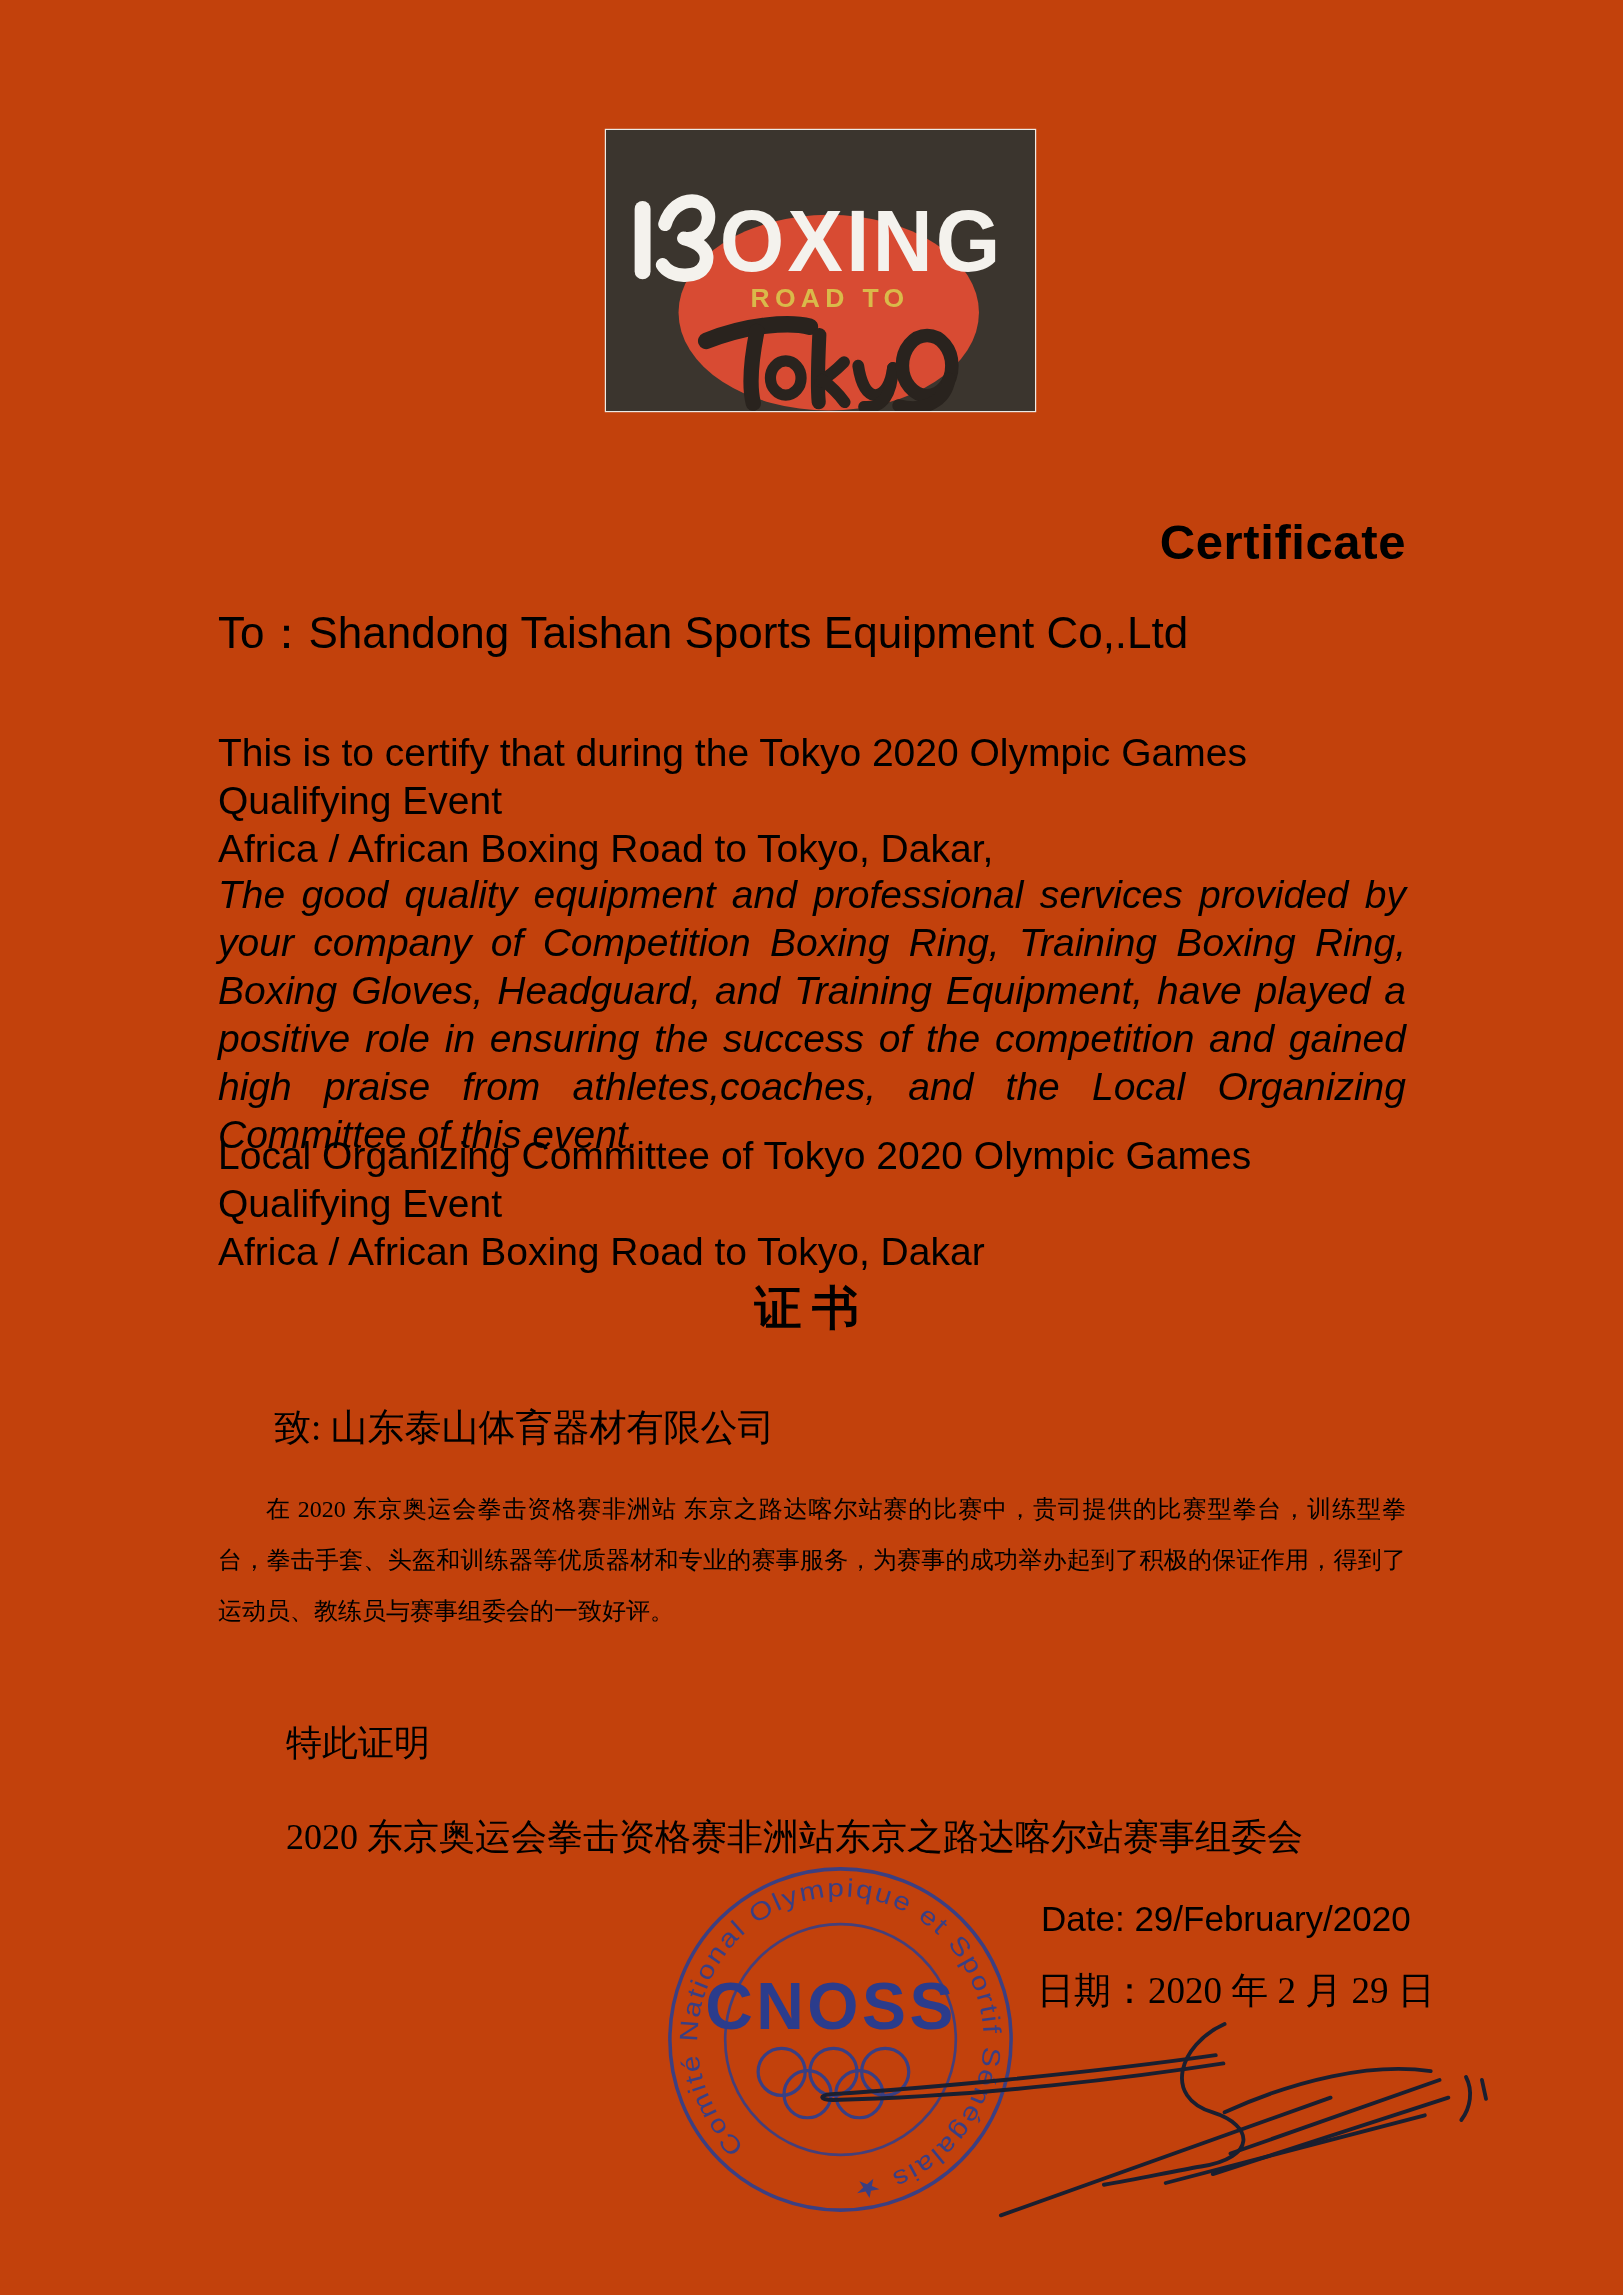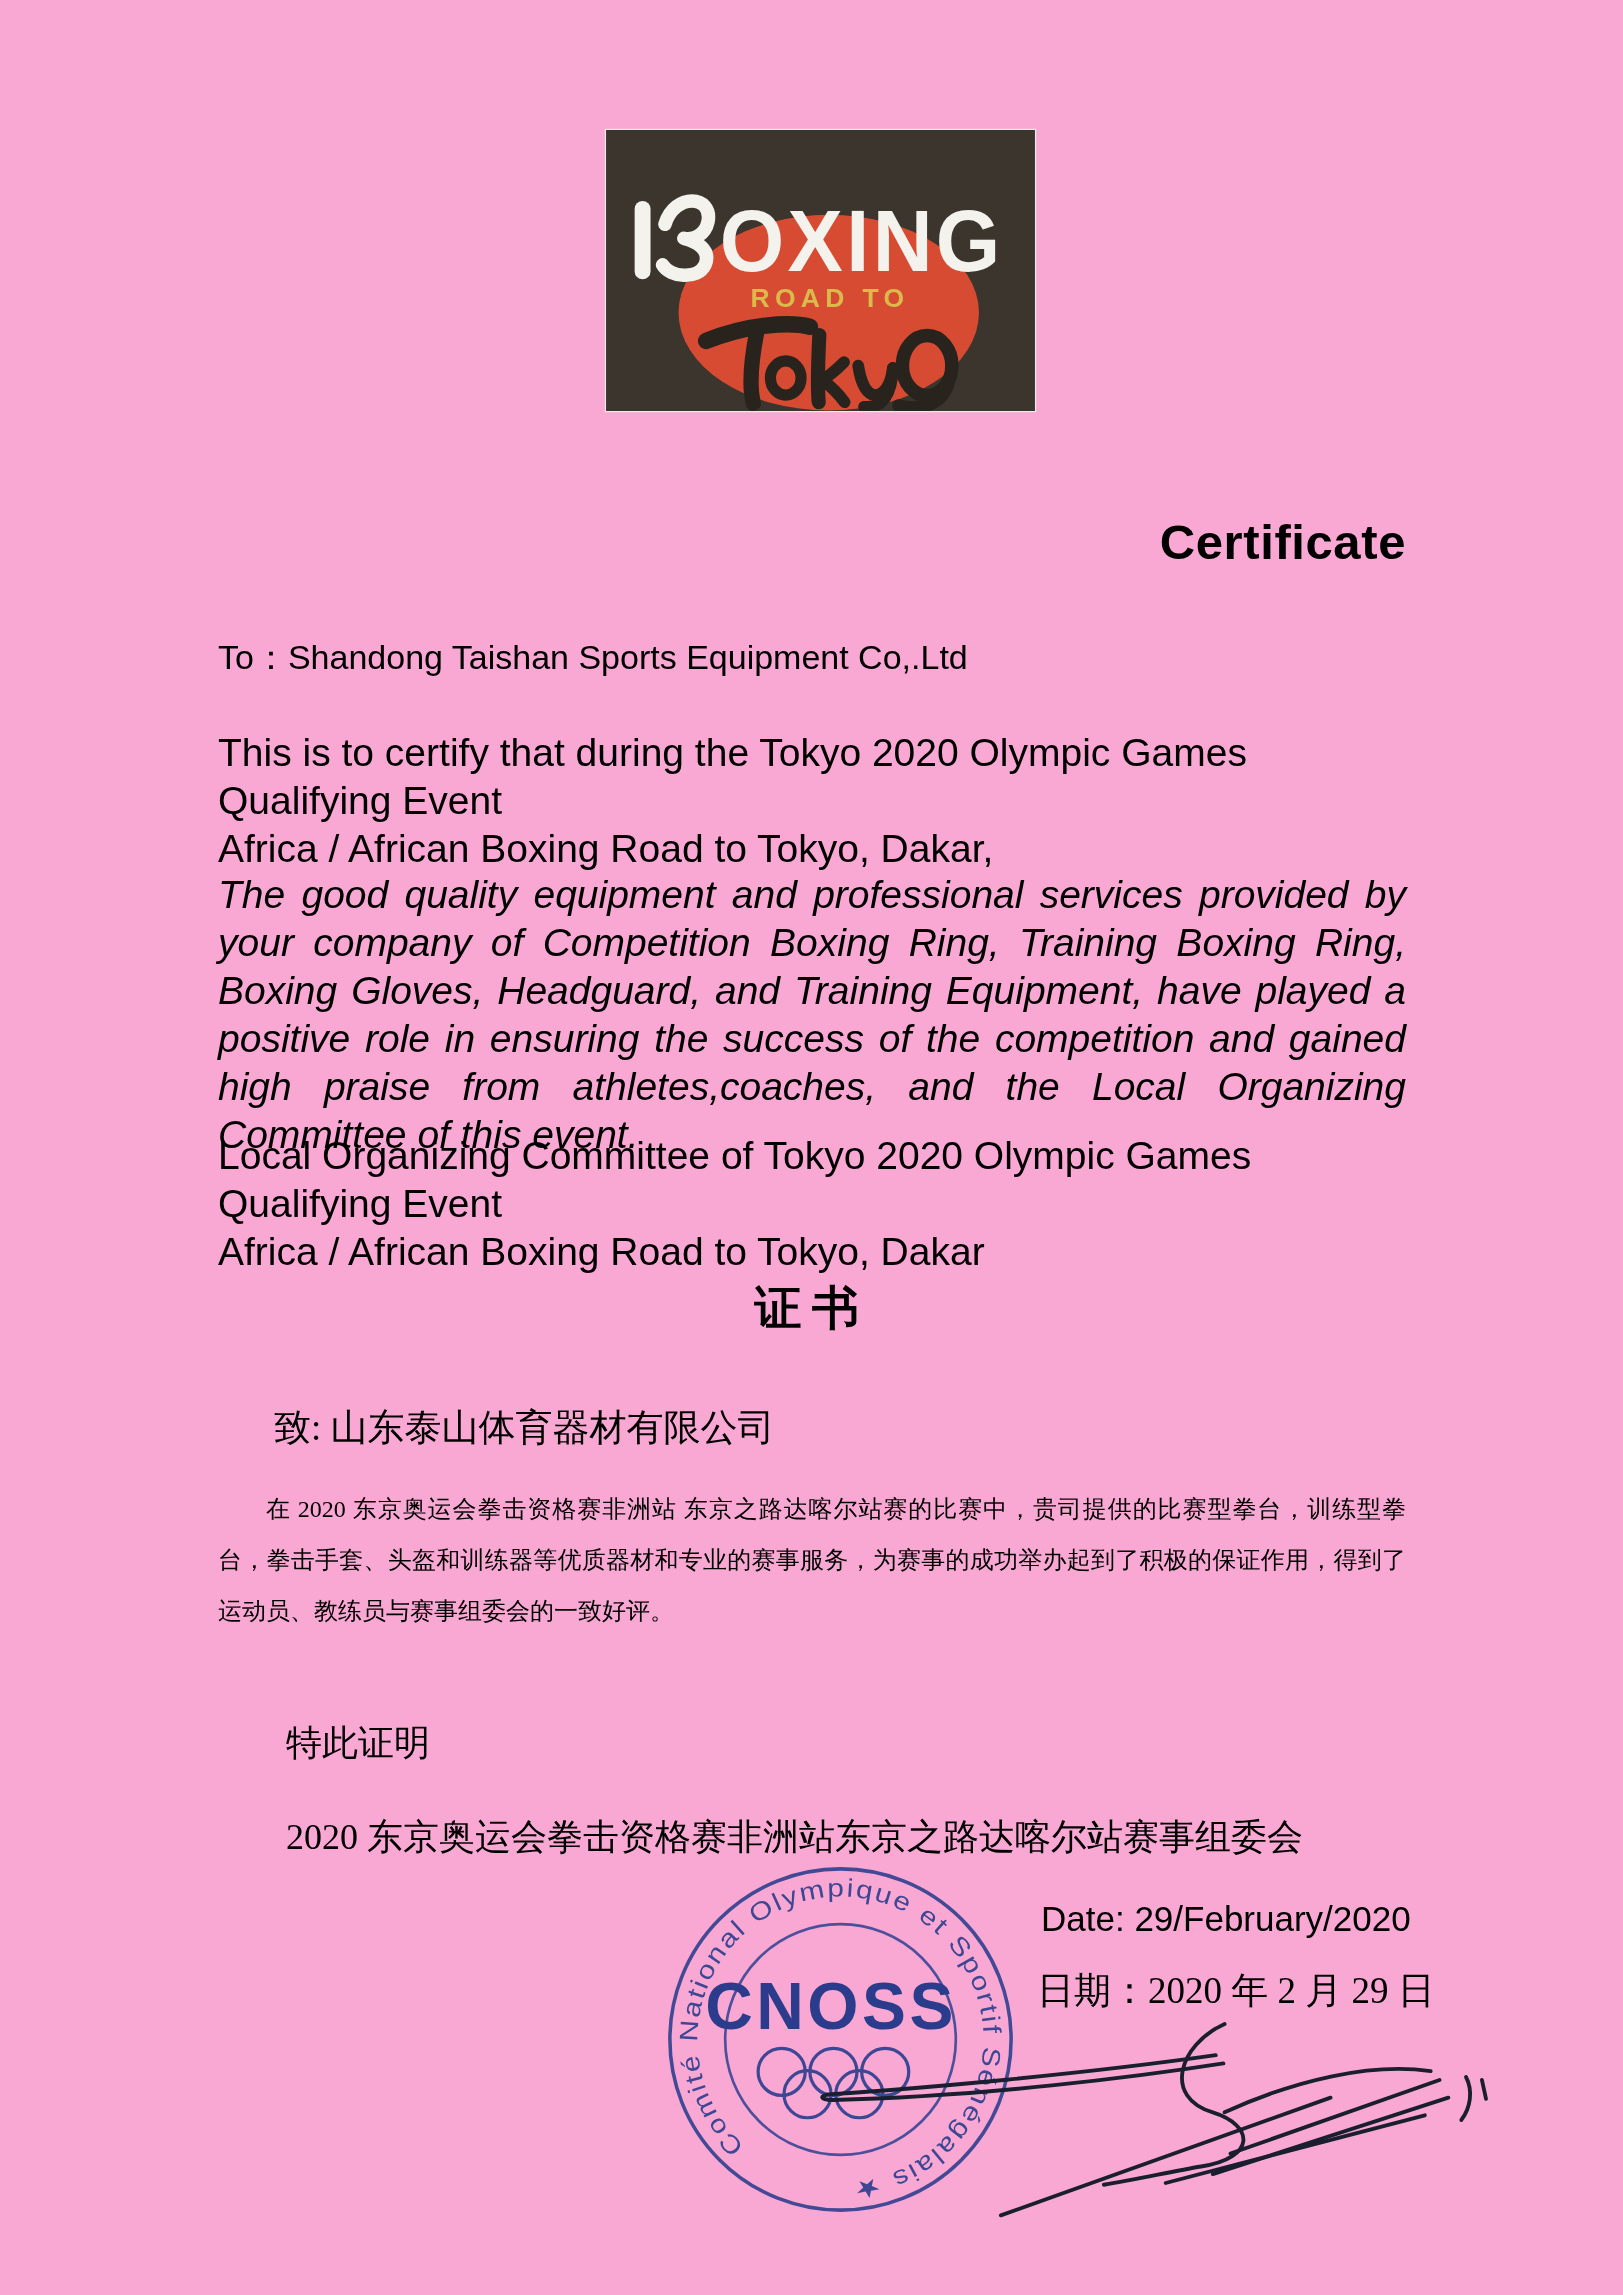--- a/index.html
+++ b/index.html
@@ -1,29 +1,29 @@
 <!DOCTYPE html>
 <html style="font-size:9.4px"><head>
 <meta charset="utf-8">
 <style>
   html,body{margin:0;padding:0;background:#ffffff;}
   .page{
-    position:relative;width:1623px;height:2295px;background:#f9a8d4;
+    position:relative;width:1623px;height:2295px;background:#c2410c;
     color:#000;font-family:"Liberation Sans","DejaVu Sans",sans-serif;
     overflow:hidden;
   }
   .abs{position:absolute;}
 
   
   #logo{left:606px;top:130px;width:429px;height:281px;box-shadow:0 0 0 1.2px #eceae6;}
 
   
   #title-en{left:218px;top:514px;width:1188px;text-align:right;
             font-size:49px;font-weight:bold;letter-spacing:0.6px;}
-  #to-en{left:218px;top:635px;width:1188px;font-size:34px;}
+  #to-en{left:218px;top:604px;width:1188px;font-size:44px;}
   .body-en{font-size:39px;line-height:48px;}
   #p1{left:218px;top:729px;width:1188px;}
   #p2{left:218px;top:871px;width:1188px;text-align:justify;font-style:italic;}
   #p3{left:218px;top:1132px;width:1188px;}
 
   
   .zh{font-family:"Liberation Serif","DejaVu Serif",serif;}
   #title-zh{left:218px;top:1277px;width:1188px;text-align:center;
             font-size:47px;font-weight:bold;letter-spacing:10.6px;}
   #to-zh{left:218px;top:1403px;width:1188px;font-size:37px;padding-left:56px;box-sizing:border-box;}

